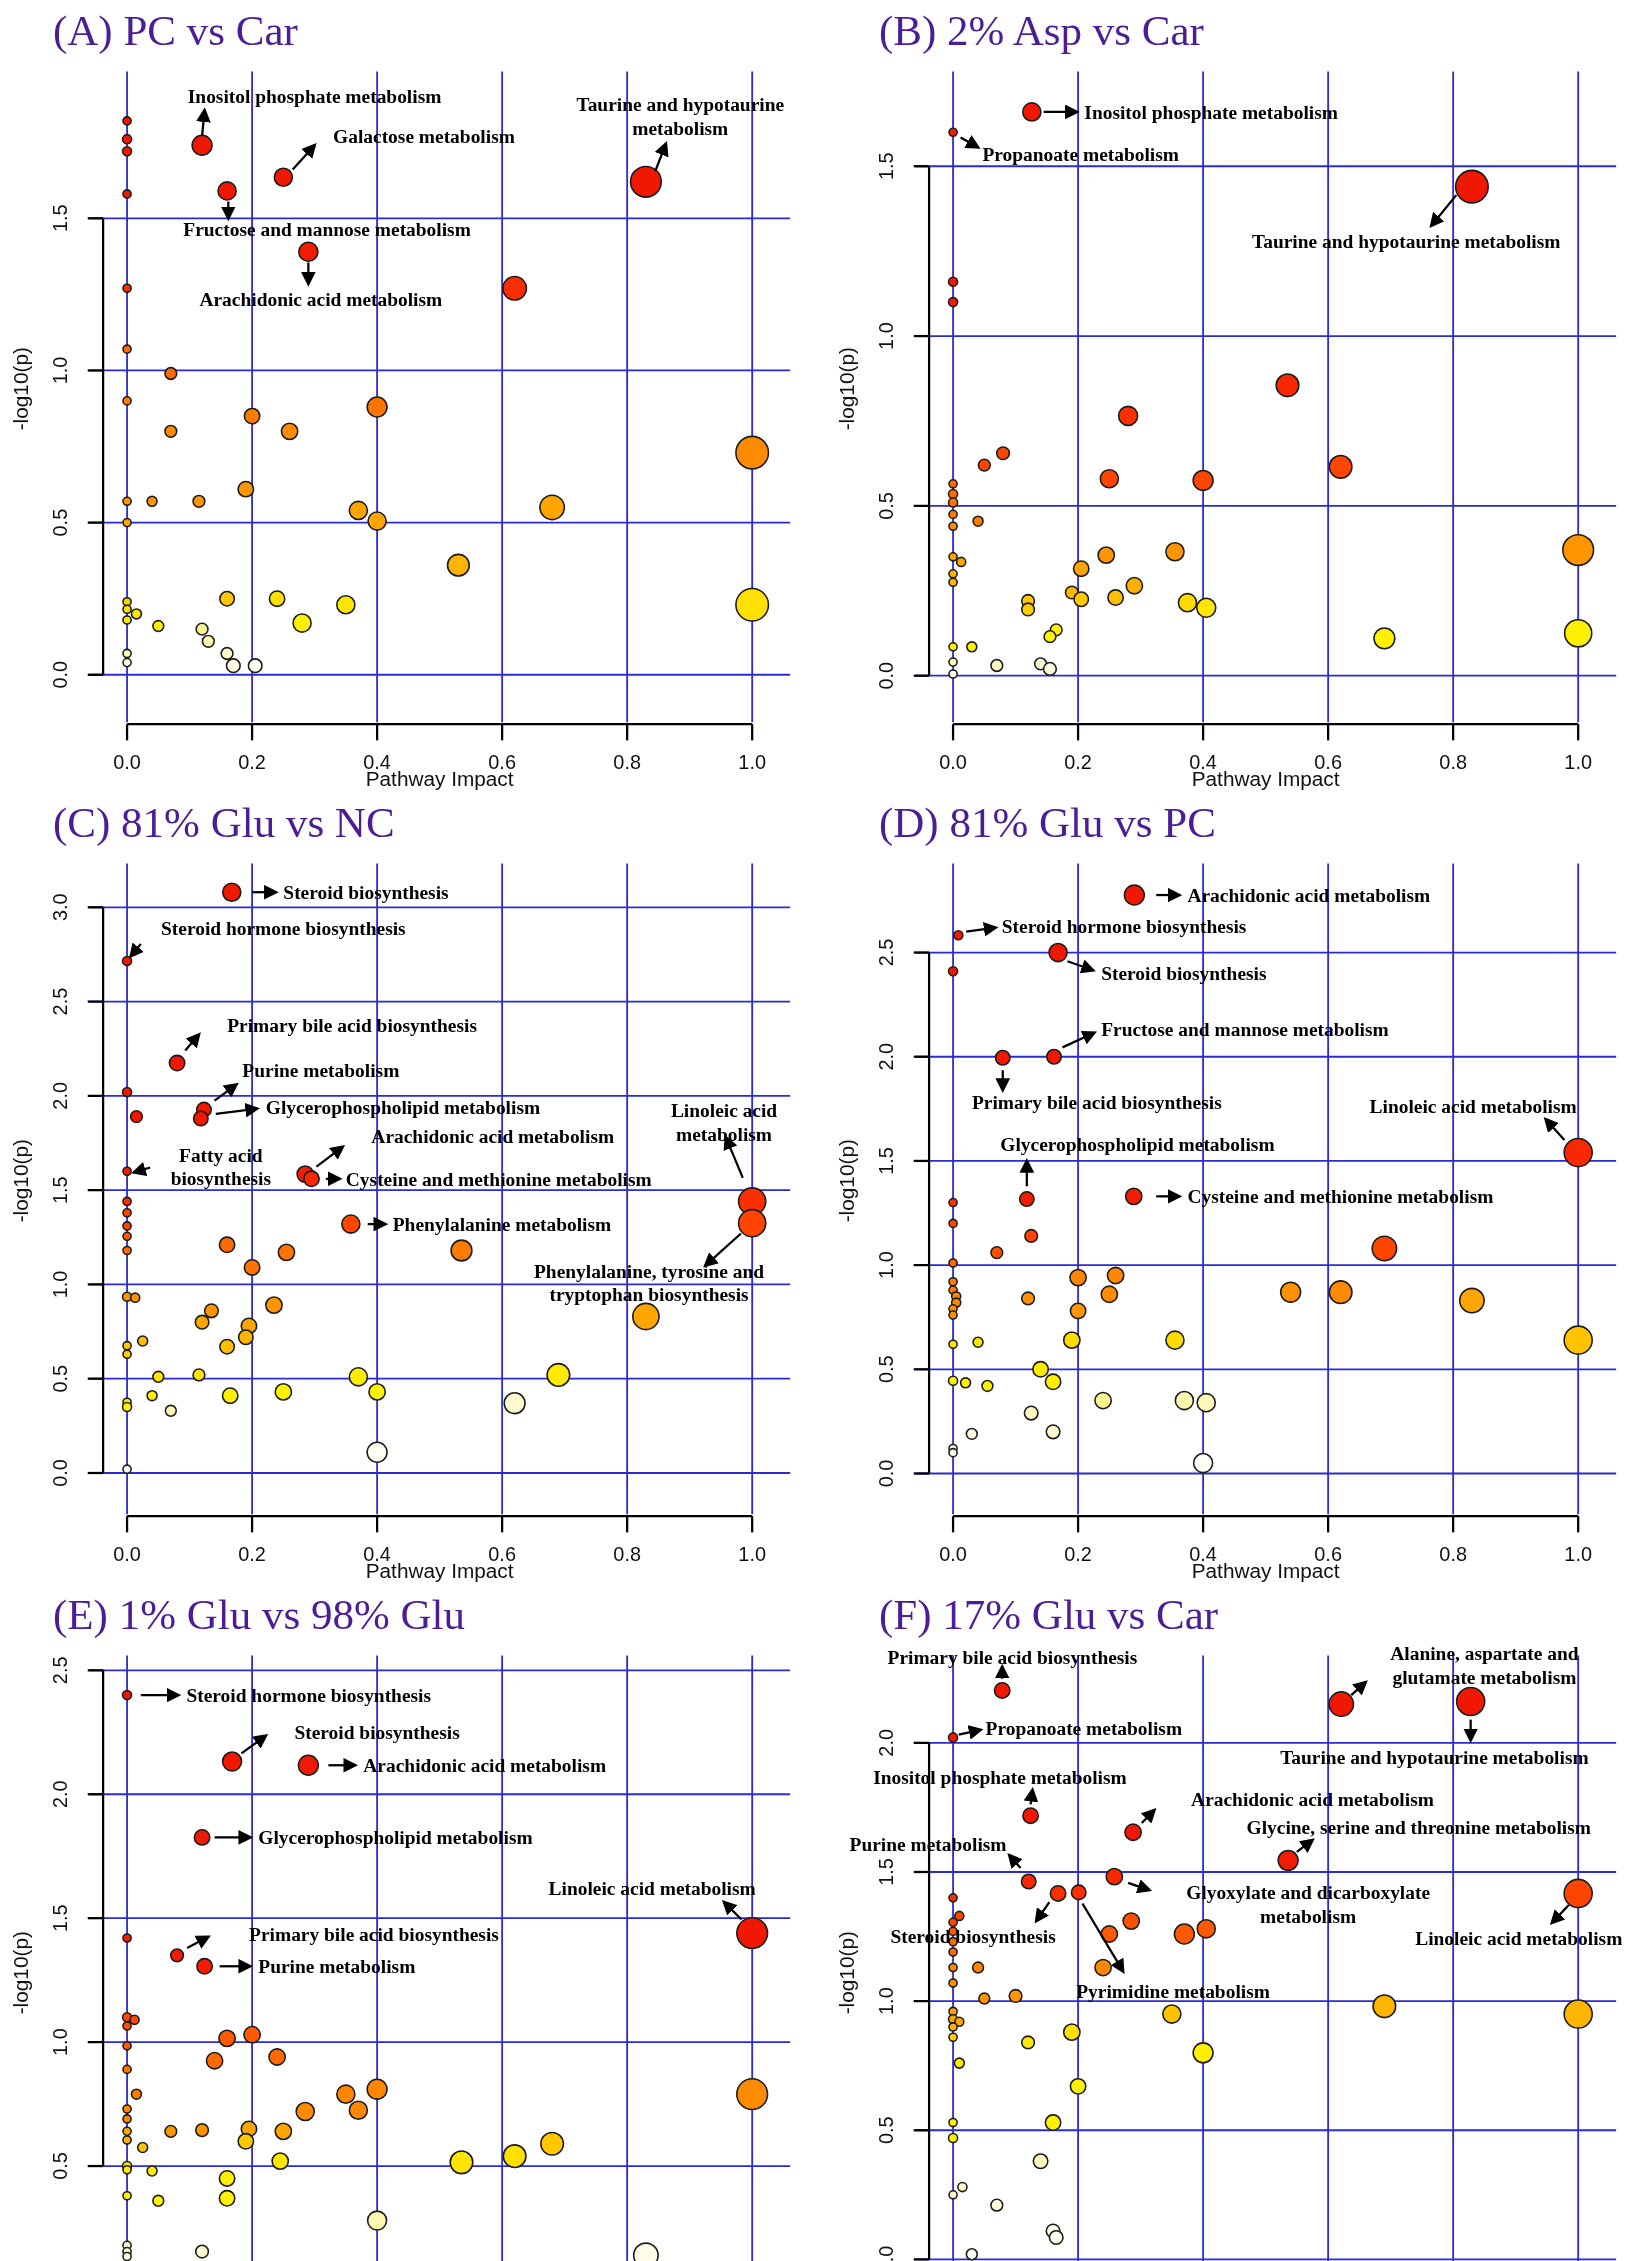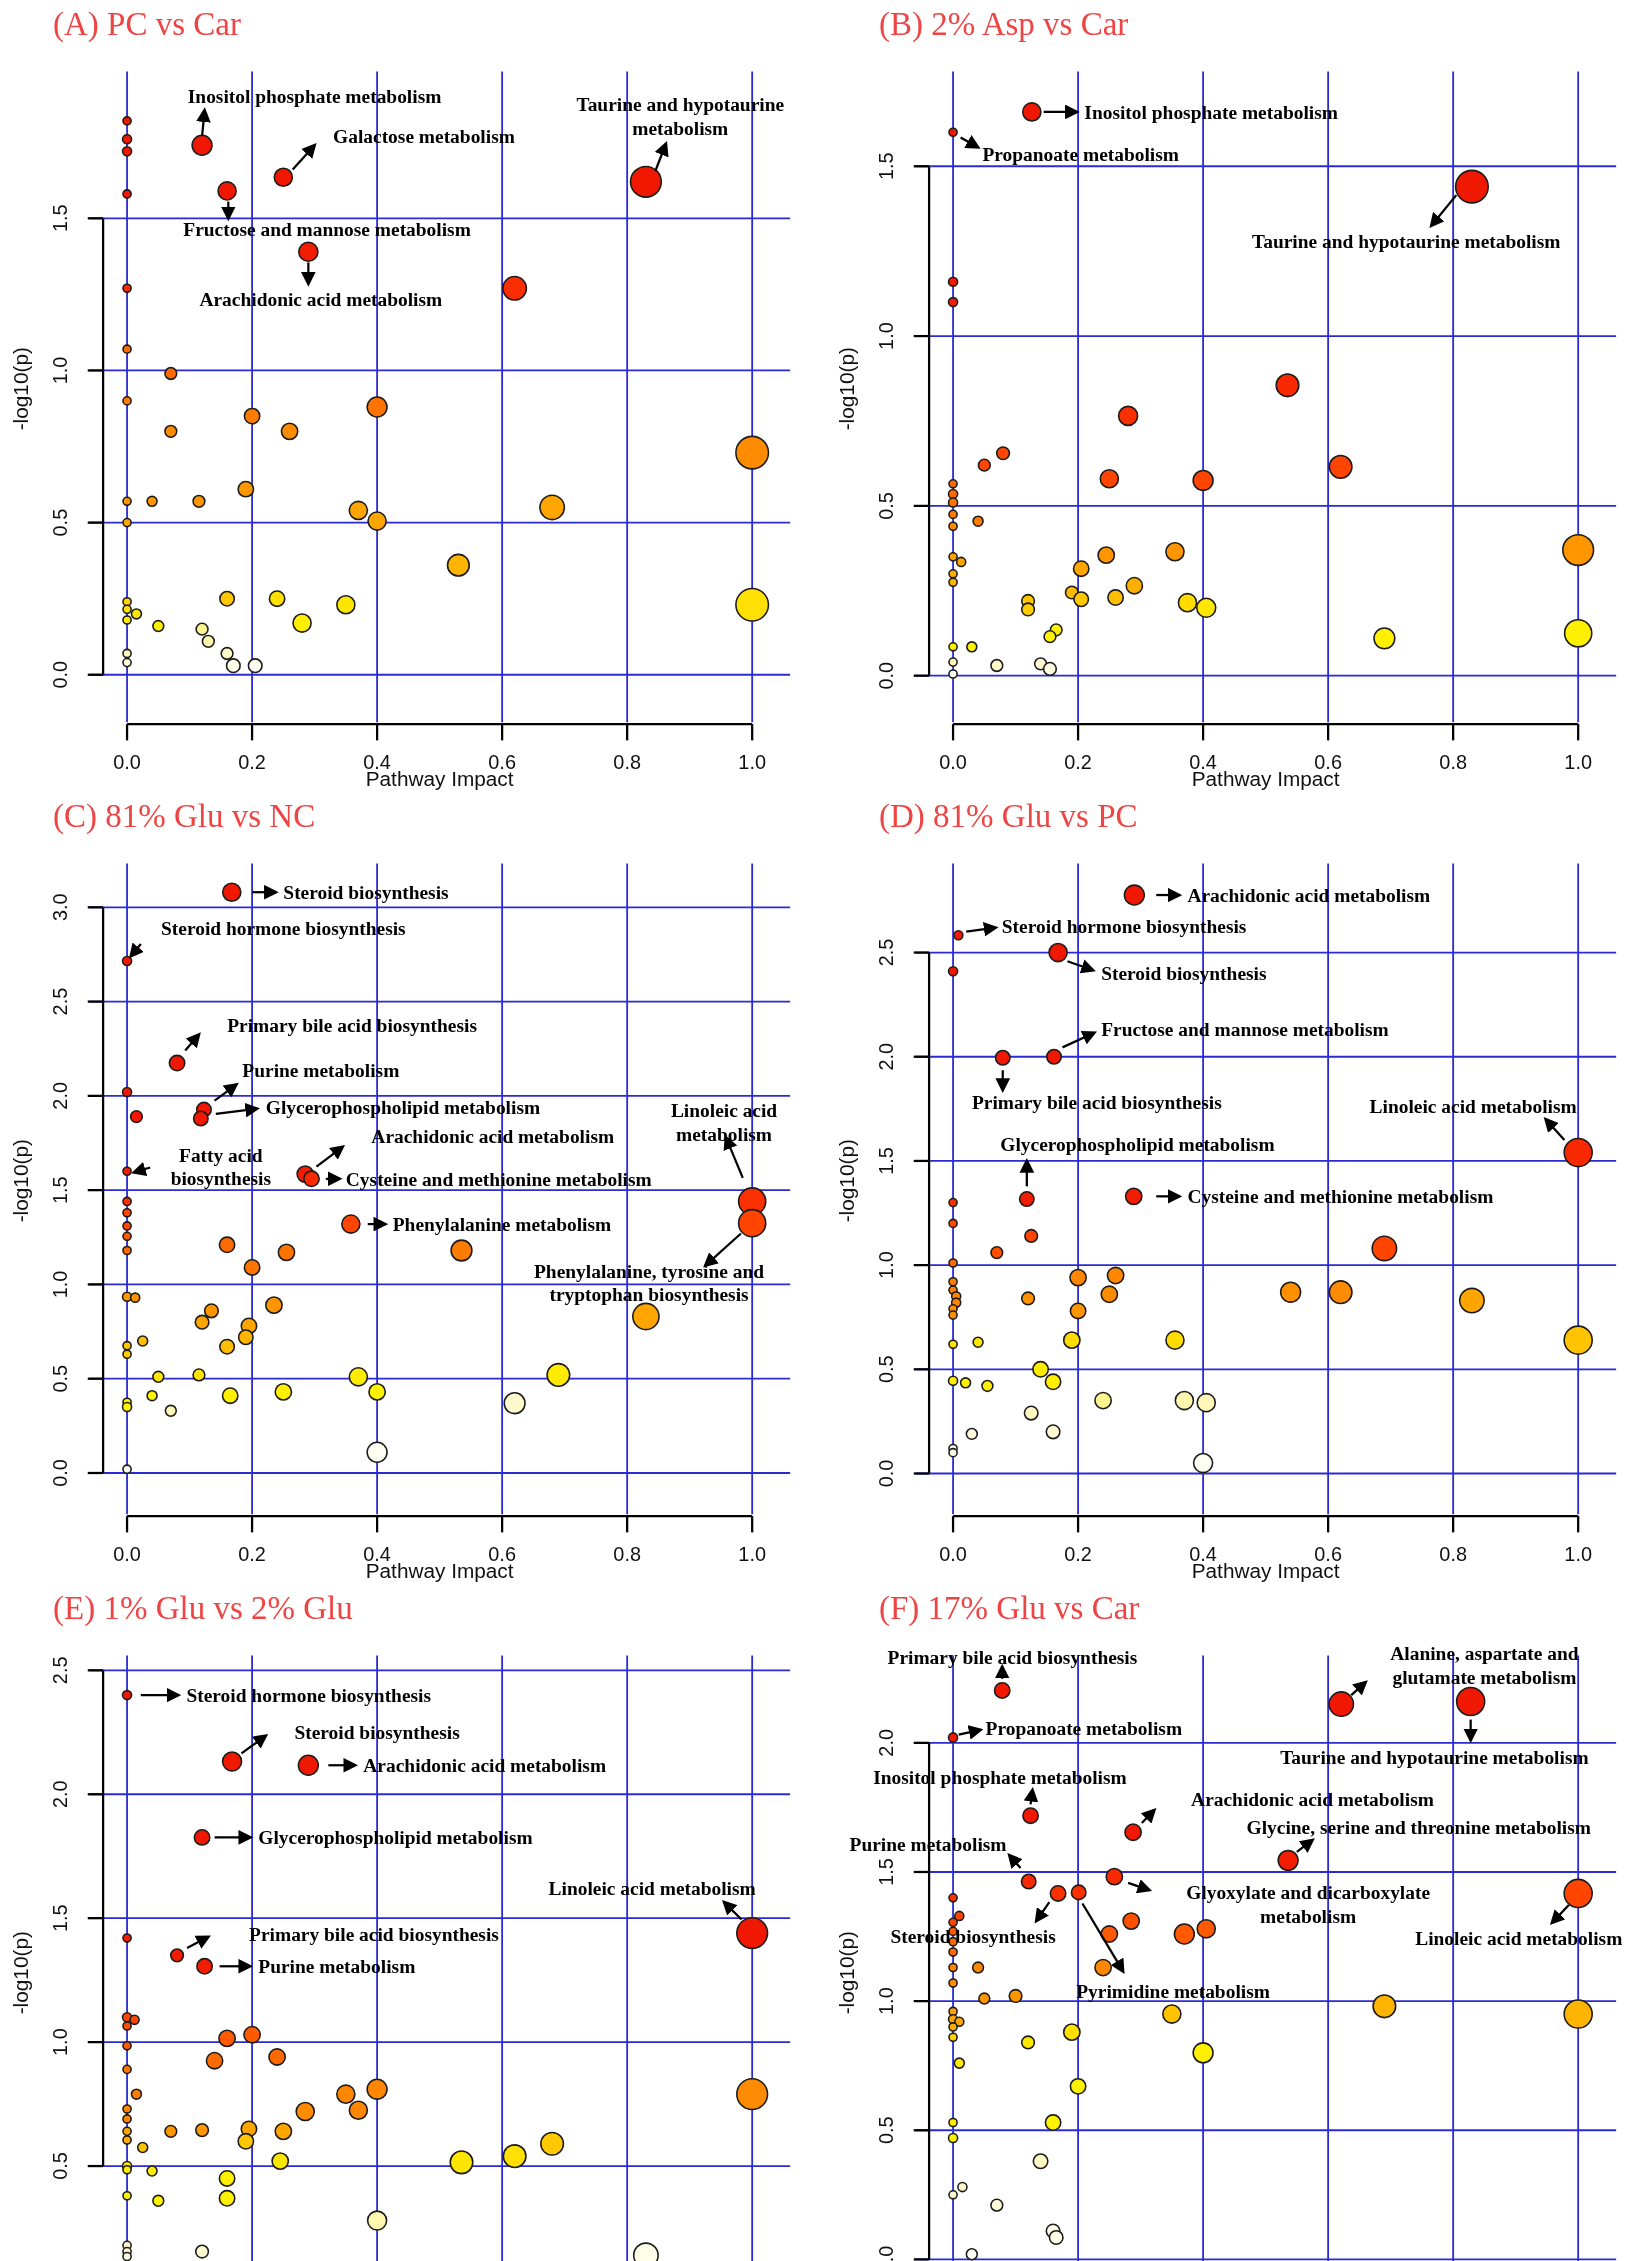--- a/index.html
+++ b/index.html
@@ -1,21 +1,21 @@
 <!DOCTYPE html>
 <html style="font-size:7.2px"><head>
 <meta charset="utf-8">
 <style>
   html,body{margin:0;padding:0;background:#ffffff;}
   body{width:1651px;height:2375px;position:relative;font-family:"Liberation Serif","DejaVu Serif",serif;}
   .panel{position:absolute;width:825px;height:791px;}
   .panel-title{
     position:absolute;left:53px;top:6.3px;z-index:5;
     font-family:"Liberation Serif","DejaVu Serif",serif;
-    font-size:33px;font-weight:400;color:#ef4444;white-space:nowrap;
+    font-size:43px;font-weight:400;color:#4c1d95;white-space:nowrap;
   }
   .plot-host{position:absolute;left:0;top:0;width:825px;height:791px;}
   .plot-host svg{position:absolute;left:0;top:0;overflow:visible;}
   text{font-family:"Liberation Sans","DejaVu Sans",sans-serif;}
   .ann-text{font-family:"Liberation Serif","DejaVu Serif",serif;font-weight:700;}
 </style>
 </head>
 <body>
 
 <div class="panel" style="left:0;top:0">
@@ -455,21 +455,21 @@
         <line x1="444.19399999999996" y1="872.4474576271188" x2="444.19399999999996" y2="816.2033898305085" stroke="#000" stroke-width="5" marker-end="url(#ah3)"></line>
         <text x="688.9849999999999" y="795.2440677966101" text-anchor="middle" font-size="43" fill="#000" class="ann-text">Glycerophospholipid metabolism</text>
         <line x1="730.475" y1="894.5762711864406" x2="781.646" y2="894.5762711864406" stroke="#000" stroke-width="5" marker-end="url(#ah3)"></line>
         <text x="799.625" y="909.5762711864406" text-anchor="start" font-size="43" fill="#000" class="ann-text">Cysteine and methionine metabolism</text>
         <line x1="1633.574" y1="770.1016949152541" x2="1592.0839999999998" y2="724" stroke="#000" stroke-width="5" marker-end="url(#ah3)"></line>
         <text x="1431.656" y="710.4169491525423" text-anchor="middle" font-size="43" fill="#000" class="ann-text">Linoleic acid metabolism</text>
       </svg>
     </div>
 </div>
 <div class="panel" style="left:0;top:1584px">
-  <div class="panel-title">(E) 1% Glu vs 2% Glu</div>
+  <div class="panel-title">(E) 1% Glu vs 98% Glu</div>
   <div class="plot-host">
       <svg width="825" height="791" viewBox="0 0 1825 1750">
         <defs>
           <marker id="ah4" viewBox="0 0 10 10" refX="8" refY="5" markerWidth="6.5" markerHeight="6.5" orient="auto">
             <path d="M0,0 L10,5 L0,10 z" fill="#000"></path>
           </marker>
         </defs>
         <line x1="281" y1="158" x2="281" y2="1598" stroke="#2B2BD5" stroke-width="4"></line>
         <line x1="557.6" y1="158" x2="557.6" y2="1598" stroke="#2B2BD5" stroke-width="4"></line>
         <line x1="834.2" y1="158" x2="834.2" y2="1598" stroke="#2B2BD5" stroke-width="4"></line>

